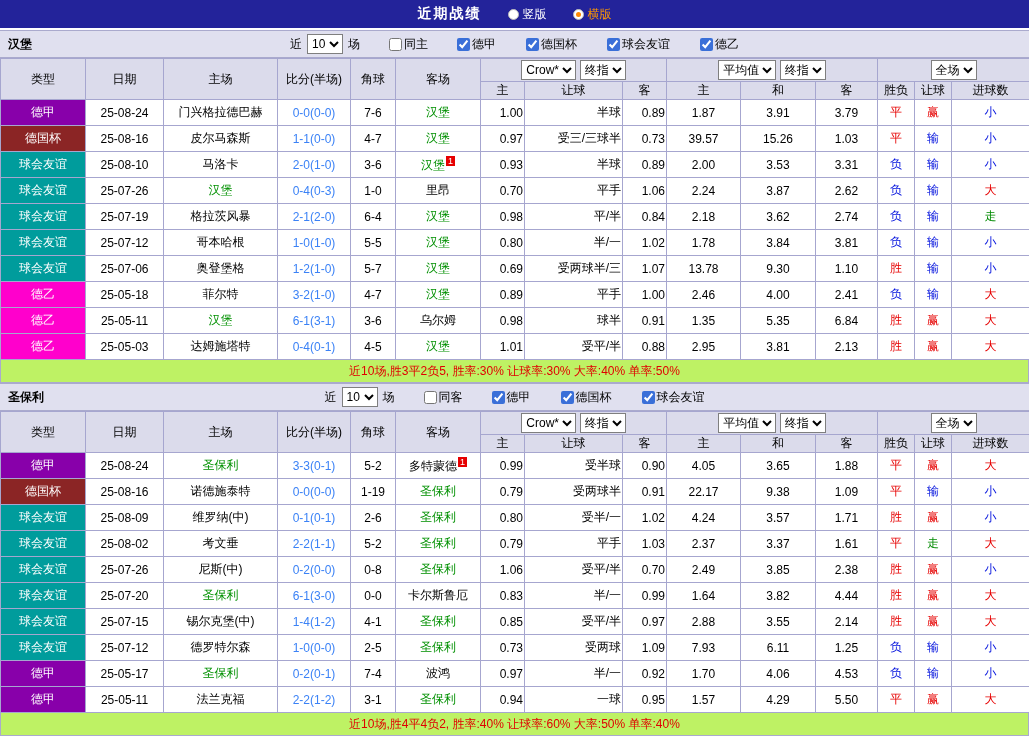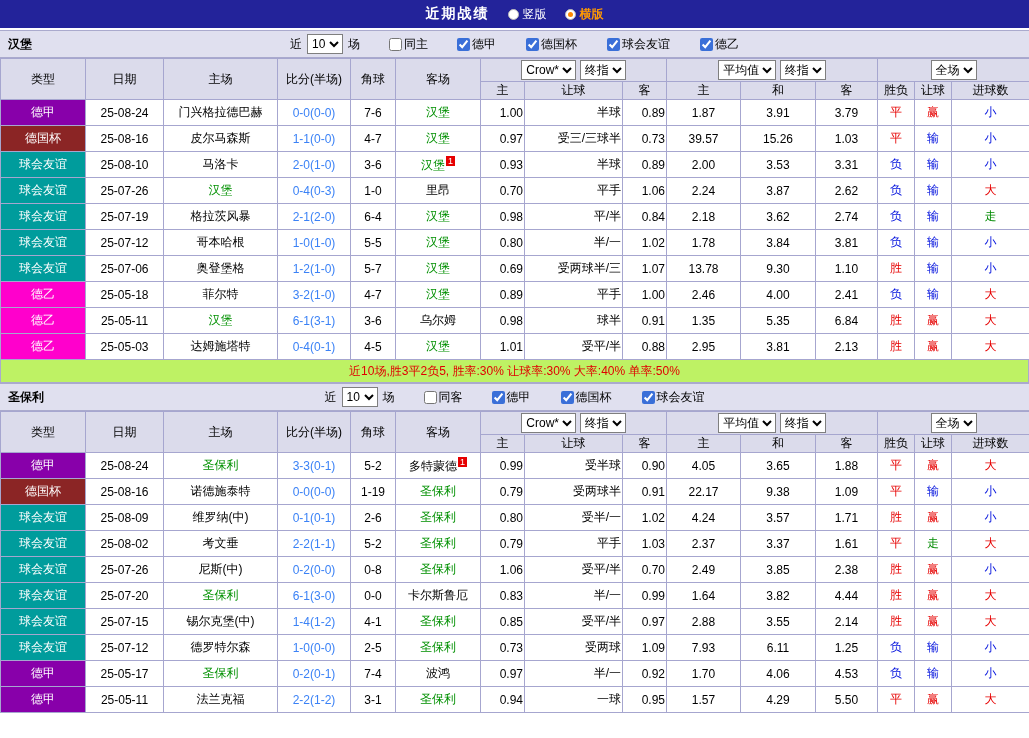--- a/index.html
+++ b/index.html
@@ -10,35 +10,35 @@
     font-size: 12px;
     color: #000;
   }
   
   .topbar {
     height: 28px;
     background: #23239a;
     display: flex;
     align-items: center;
     justify-content: center;
-    gap: 18px;
+    gap: 26px;
     margin-bottom: 2px;
   }
   .topbar .title { font-weight: bold; font-size: 14px; color: #fff; letter-spacing: 2px; }
   .radio { display: inline-flex; align-items: center; gap: 4px; cursor: pointer; }
   .radio-dot {
     width: 11px; height: 11px; border-radius: 50%;
     background: #fff; border: 1px solid #bbb; display: inline-block; position: relative;
   }
   .radio-dot.checked::after {
     content: ''; position: absolute; left: 2px; top: 2px; right: 2px; bottom: 2px;
     border-radius: 50%; background: #ff8800;
   }
   .lbl-v { color: #fff; }
-  .lbl-h { color: #ff9900; font-weight: bold; }
+  .lbl-h { color: #ff9900; }
 
   
   .section-bar {
     height: 28px;
     background: #e0e0ef;
     border-top: 1px solid #aaaacd;
     border-bottom: 1px solid #aaaacd;
     position: relative;
     display: flex; align-items: center; justify-content: center;
   }
@@ -600,13 +600,14 @@
           <td class="cream">0.95</td>
           <td>1.57</td>
           <td>4.29</td>
           <td>5.50</td>
           <td class="t-red">平</td>
           <td class="t-red">赢</td>
           <td class="t-red">大</td>
         </tr>
       </tbody>
   </table>
+  <div class="footer-stats">近10场,胜4平4负2, 胜率:40% 让球率:60% 大率:50% 单率:40%</div>
 </section>
 
 </body></html>

